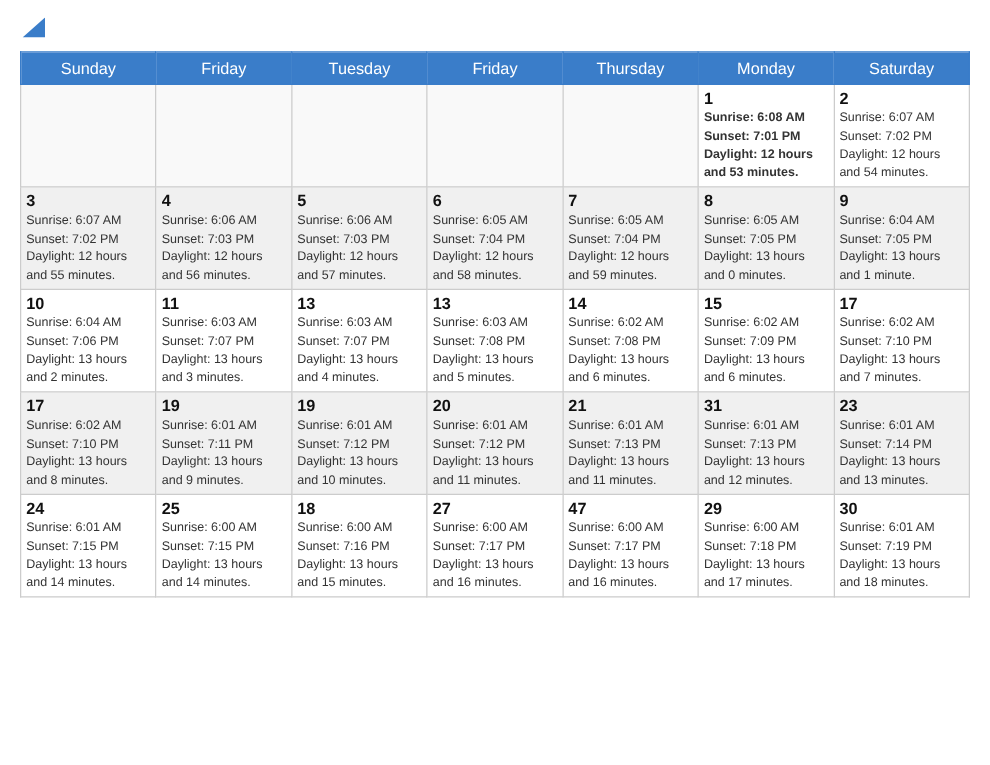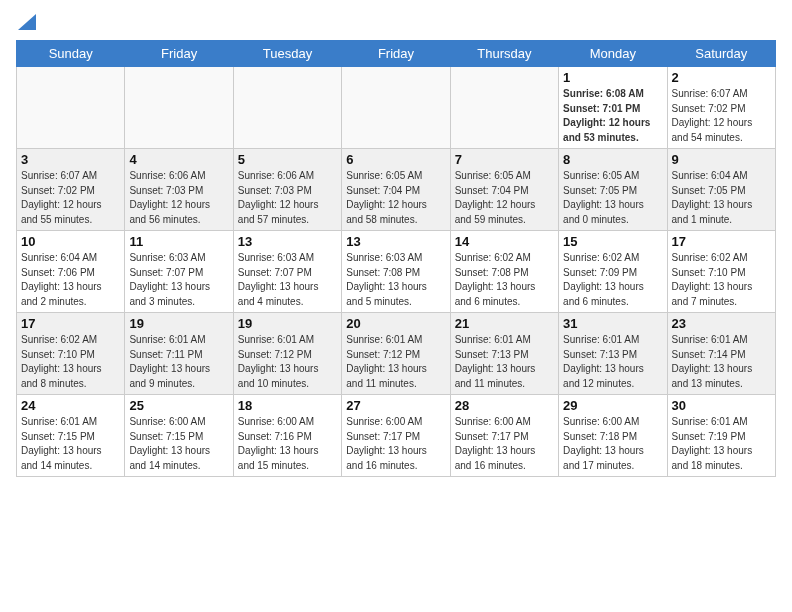--- a/index.html
+++ b/index.html
@@ -323,21 +323,21 @@
 and 15 minutes.</div>
           </td>
           <td>
             <div class="day-num">27</div>
             <div class="day-info" style="white-space: pre-line;">Sunrise: 6:00 AM
 Sunset: 7:17 PM
 Daylight: 13 hours
 and 16 minutes.</div>
           </td>
           <td>
-            <div class="day-num">28</div>
+            <div class="day-num">47</div>
             <div class="day-info" style="white-space: pre-line;">Sunrise: 6:00 AM
 Sunset: 7:17 PM
 Daylight: 13 hours
 and 16 minutes.</div>
           </td>
           <td>
             <div class="day-num">29</div>
             <div class="day-info" style="white-space: pre-line;">Sunrise: 6:00 AM
 Sunset: 7:18 PM
 Daylight: 13 hours

